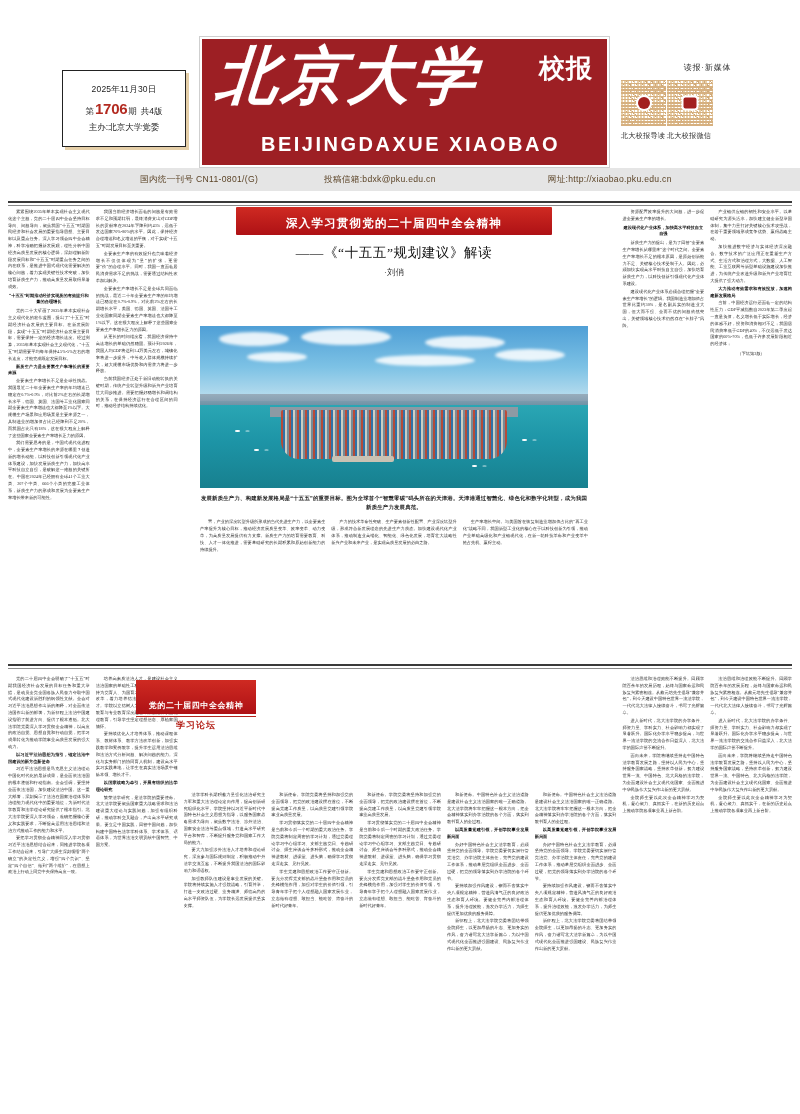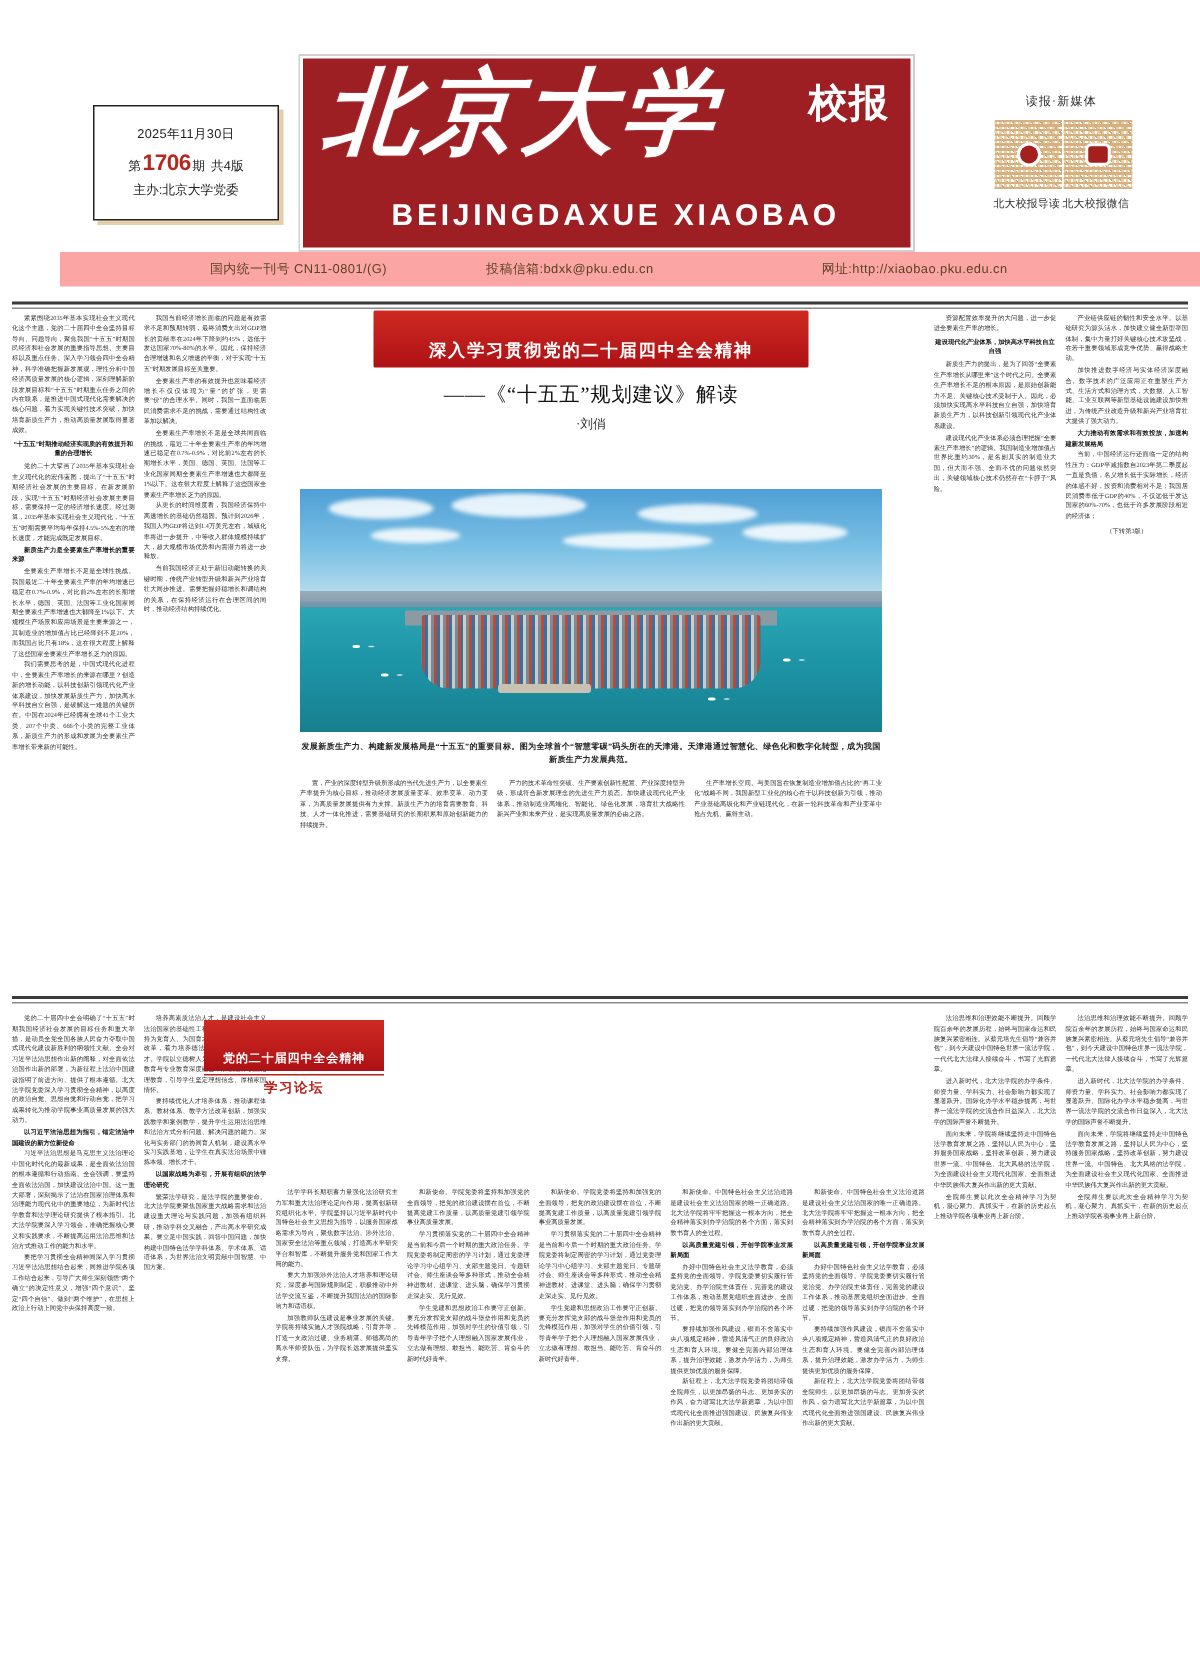--- a/index.html
+++ b/index.html
@@ -72,21 +72,21 @@
   }
 
   .qr-wrap {
     position:absolute; left:620px; top:62px; width:175px;
     text-align:center; z-index:4;
   }
   .qr-title {
     font-family:Liberation Serif, serif;
     font-size:8px; color:#2a2a2a; letter-spacing:.8px; margin-bottom:6px;
   }
-  .qr-row { display:flex; justify-content:center; }
+  .qr-row { display:flex; }
   .qr-item { width:46px; }
   .qr-img {
     width:46px; height:46px; position:relative;
     background-color:#fff;
     background-image:
       repeating-linear-gradient(0deg,  #d6b080 0 1.6px, transparent 1.6px 3.2px),
       repeating-linear-gradient(90deg, #e8cfa8 0 1.6px, transparent 1.6px 3.2px),
       repeating-linear-gradient(45deg, #cfa877 0 1.2px, transparent 1.2px 4.4px);
     border:1px solid #fff;
   }
@@ -98,49 +98,49 @@
   }
   .qr-img.sq:after { border-radius:2px; width:13px; height:11px; }
   .qr-cap {
     font-family:"Liberation Sans","DejaVu Sans",sans-serif;
     font-size:7.2px; color:#2a2a2a; margin-top:4px; letter-spacing:.2px;
   }
 
   .infobar {
     position:absolute; left:40px; top:168px;
     width:760px; height:23px;
-    background:#fca5a5;
+    background:#e5e5e5;
     display:flex; align-items:center;
     z-index:2;
   }
   .infobar .cell {
     font-family:"Liberation Sans","DejaVu Sans",sans-serif;
     font-size:8.6px; color:#5b4326; letter-spacing:.3px; white-space:nowrap;
   }
   .infobar .c1 { margin-left:100px; }
   .infobar .c2 { margin-left:66px; }
   .infobar .c3 { margin-left:112px; }
 
   
   .rule-thick { position:absolute; left:8px; width:784px; border-top:2px solid #3a3a3a; }
   .rule-thin  { position:absolute; left:8px; width:784px; border-top:0.8px solid #8a8a8a; }
 
   .a1 { position:absolute; left:8px; top:205px; width:784px; height:455px; }
 
   .kicker {
-    width:290px; margin:0 auto 9px auto;
+    width:316px; margin:0 auto 9px auto;
     background:#c3141b;
     background:linear-gradient(180deg,#cf2a22 0%, #ae1115 100%);
     color:#ffffff;
     text-align:center;
     font-family:"Liberation Serif","DejaVu Serif",serif;
     font-weight:bold;
     font-size:11.5px;
     letter-spacing:1.2px;
-    padding:19px 0 4px 0;
+    padding:9px 0 4px 0;
     border-radius:1px;
   }
   .head1 {
     text-align:center;
     font-family:"Liberation Sans","DejaVu Sans",sans-serif;
     font-size:30px;
     letter-spacing:2px;
     color:#111;
     line-height:1.1;
     margin-bottom:6px;

